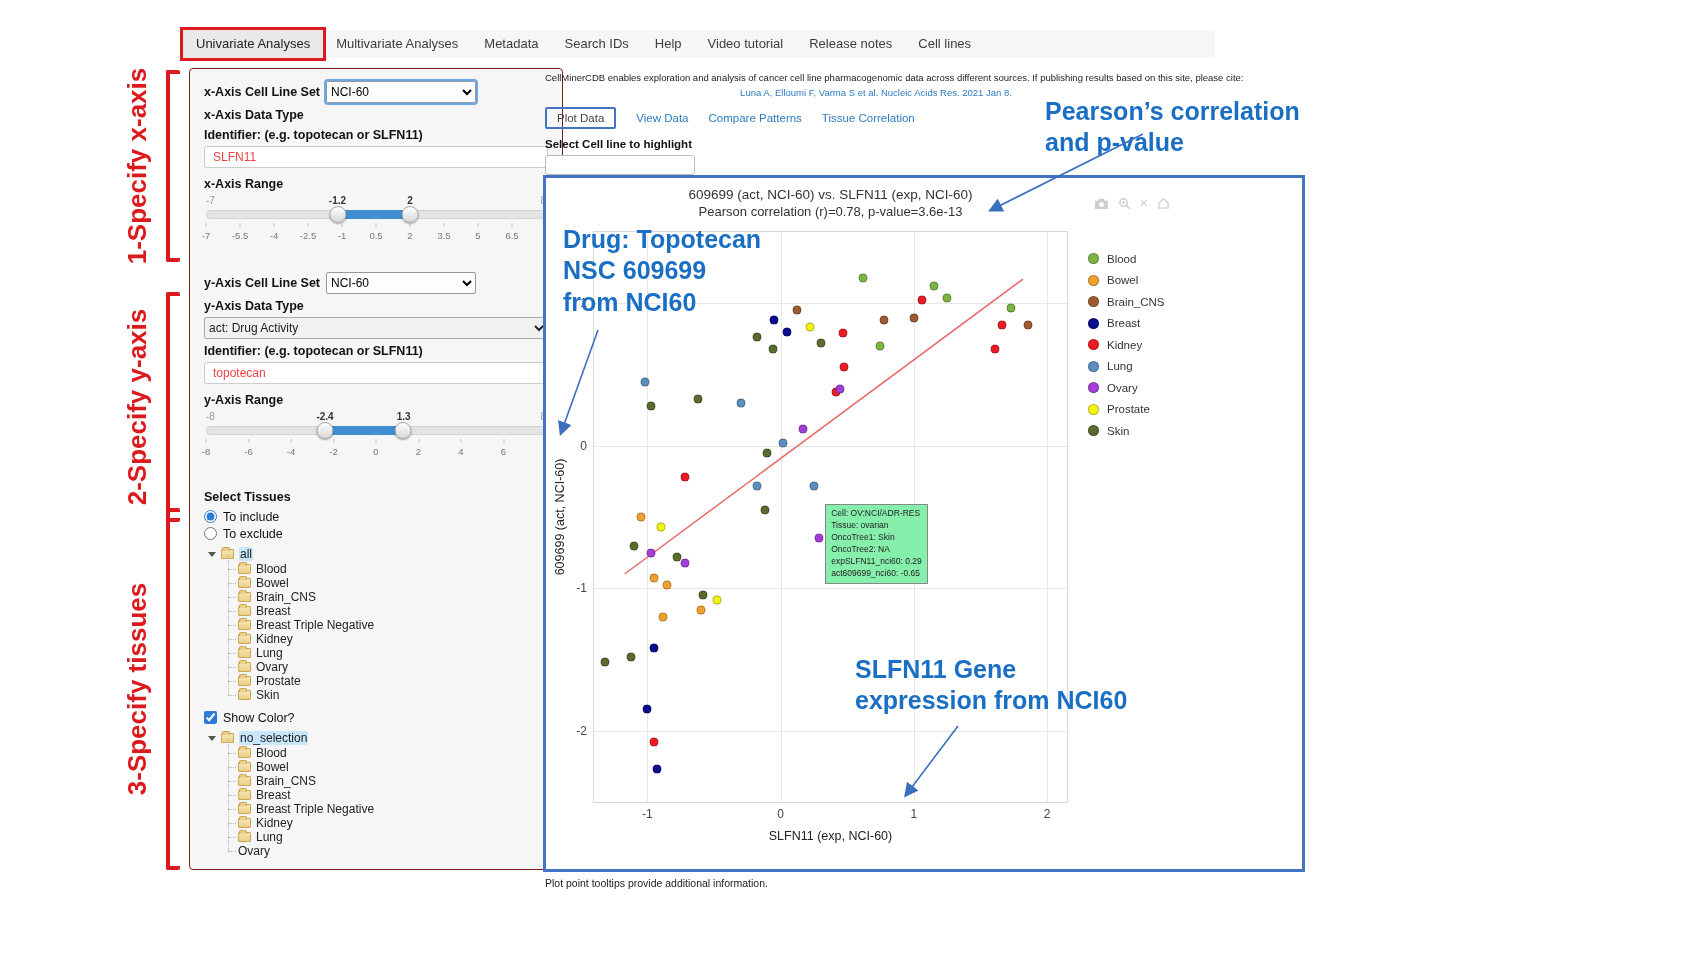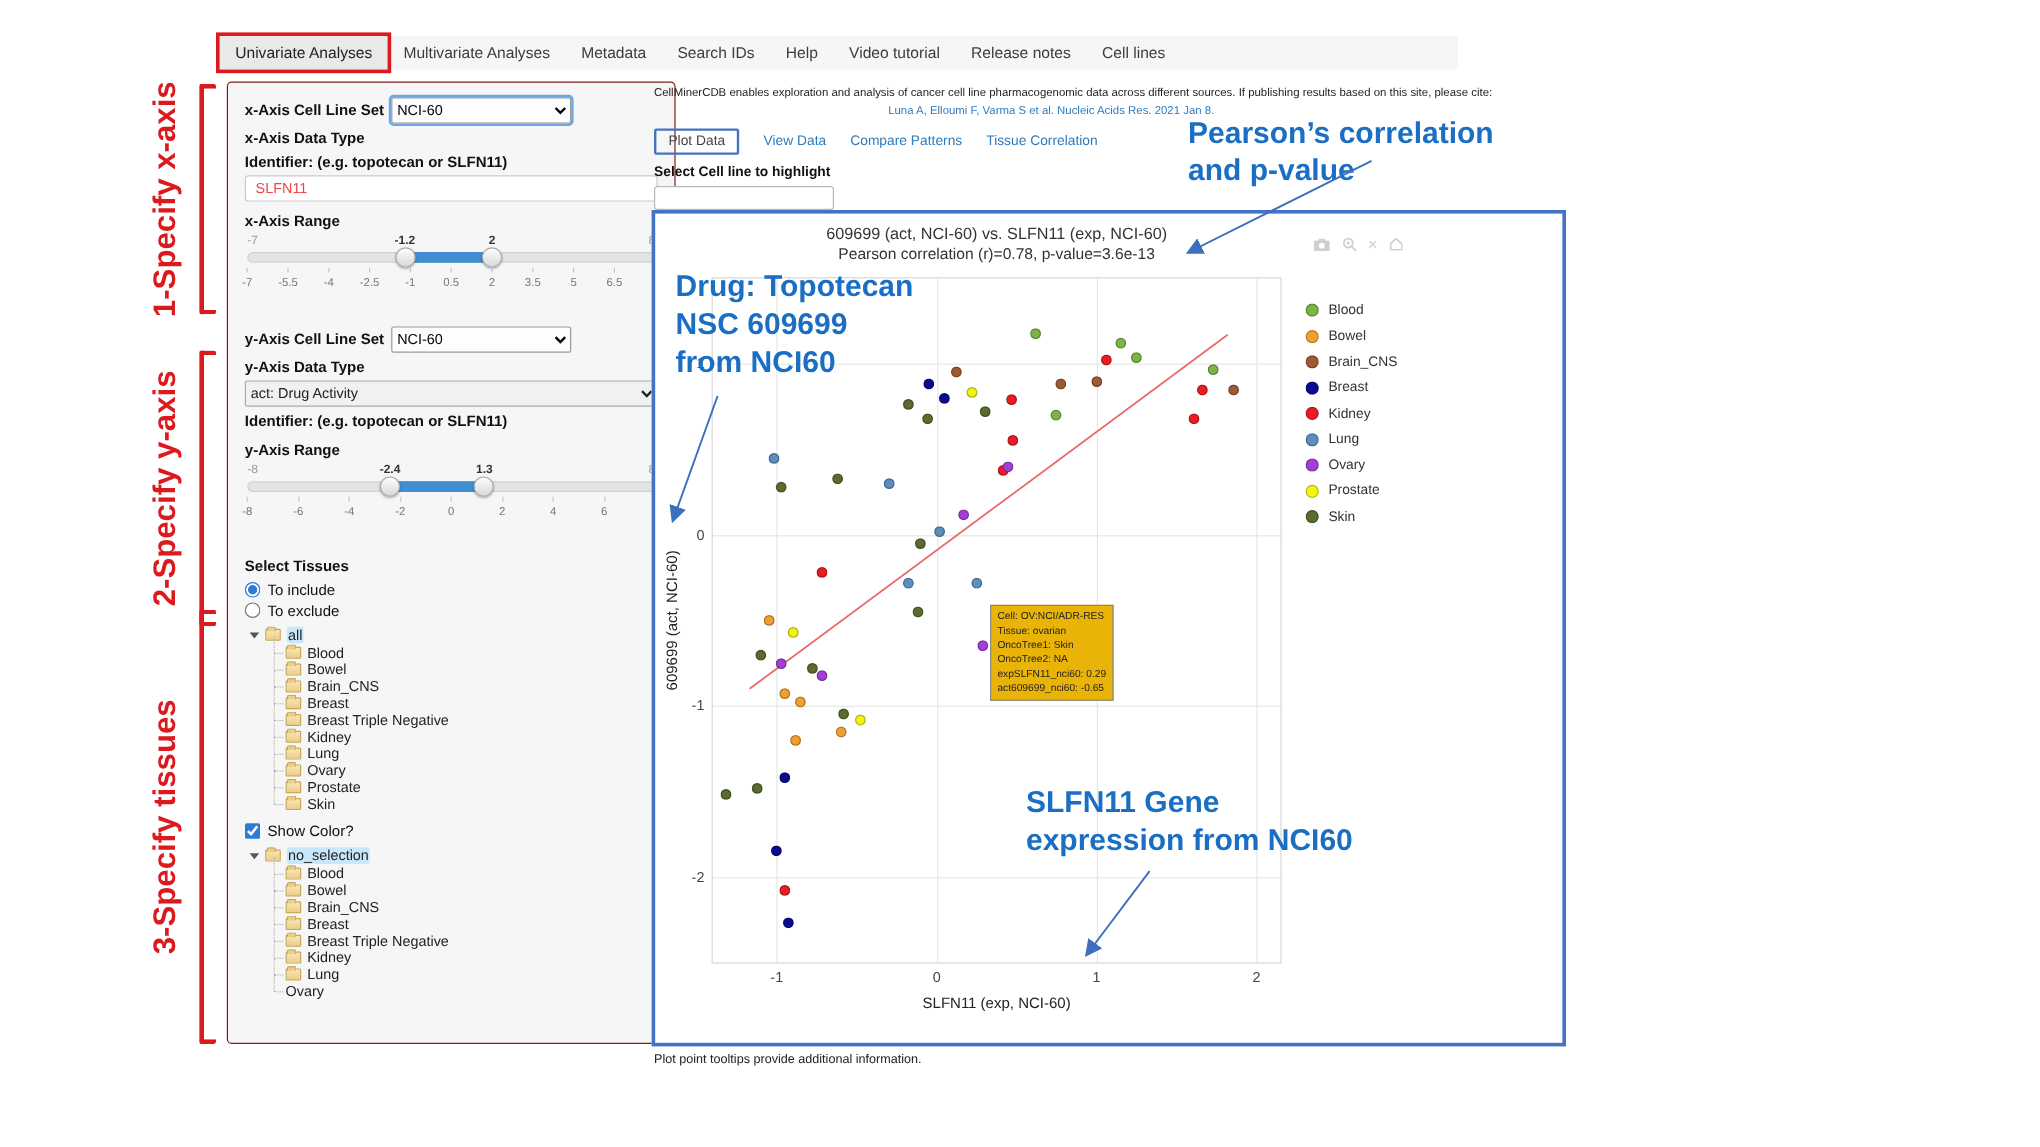--- a/index.html
+++ b/index.html
@@ -82,28 +82,28 @@
   #trend-svg{position:absolute;left:0;top:0;width:100%;height:100%;z-index:1}
   .x-tick{position:absolute;top:calc(100% + 5px);transform:translateX(-50%);font-size:12px;color:#444}
   .y-tick{position:absolute;right:calc(100% + 7px);transform:translateY(-50%);font-size:12px;color:#444}
   #x-axis-title{position:absolute;left:47px;width:475px;top:651px;text-align:center;font-size:12.5px;color:#222}
   #y-axis-title{position:absolute;left:14px;top:339px;transform:translate(-50%,-50%) rotate(-90deg);
     white-space:nowrap;font-size:12.5px;color:#222}
   #legend{position:absolute;left:542px;top:70px}
   .legend-entry{display:flex;align-items:center;gap:8px;height:21.5px;cursor:pointer}
   .legend-dot{width:11px;height:11px;border-radius:50%;border:1px solid rgba(0,0,0,.25)}
   .legend-label{font-size:11.5px;color:#333}
-  #tooltip{position:absolute;background:#eab308;border:1px solid #888;padding:3px 5px;font-size:8.5px;
+  #tooltip{position:absolute;background:#86efac;border:1px solid #888;padding:3px 5px;font-size:8.5px;
     line-height:1.4;color:#222;white-space:nowrap;z-index:4}
 
   #footer-note{position:absolute;left:545px;top:877px;font-size:10.5px;color:#222}
 
   
   .blue-ann{position:absolute;color:#1a6fc4;font-weight:bold;font-size:25px;line-height:1.25;z-index:5;white-space:nowrap}
-  #ann-pearson{left:990px;top:96px}
+  #ann-pearson{left:1045px;top:96px}
   #ann-drug{left:563px;top:224px}
   #ann-gene{left:855px;top:654px}
   #arrow-layer{position:absolute;left:0;top:0;width:1700px;height:956px;z-index:6;pointer-events:none}
 </style>
 </head>
 <body>
 
 <nav id="topnav">
     <div class="nav-tab active">Univariate Analyses</div>
     <div class="nav-tab">Multivariate Analyses</div>
@@ -173,20 +173,21 @@
     <span class="form-label">y-Axis Cell Line Set</span>
     <select class="small">
       <option>NCI-60</option>
     </select>
   </div>
   <div class="form-label">y-Axis Data Type</div>
   <select class="wide">
     <option>act: Drug Activity</option>
   </select>
   <div class="form-label">Identifier: (e.g. topotecan or SLFN11)</div>
+  <input class="text" value="topotecan" style="">
   <div class="form-label" style="margin-top:9px">y-Axis Range</div>
   <div class="slider" id="slider-y">
     <span class="sl-min">-8</span>
     <span class="sl-max">8</span>
     <span class="sl-from" style="left: 35%;">-2.4</span>
     <span class="sl-to" style="left: 58.125%;">1.3</span>
     <div class="sl-track">
       <div class="sl-bar" style="left: 35%; width: 23.125%;"></div>
       <div class="sl-handle" style="left: 35%;"></div>
       <div class="sl-handle" style="left: 58.125%;"></div>

